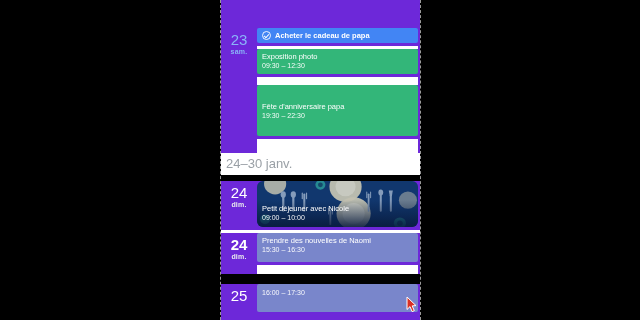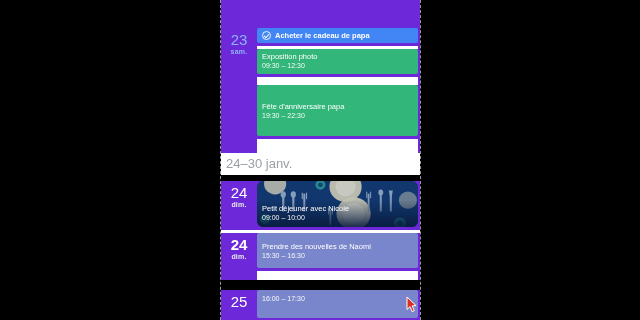--- a/index.html
+++ b/index.html
@@ -186,21 +186,21 @@
       </div>
 
       <div style="height:3px;background:#fff"></div>
 
       <div class="day">
         <div class="gutter today">
           <div class="dnum">24</div>
           <div class="dow">dim.</div>
         </div>
         <div class="events">
-          <div class="ev" style="background:#7986CB;min-height:22px;padding-top:9px">
+          <div class="ev" style="background:#7986CB;min-height:22px;padding-top:3px">
             <div class="t">Prendre des nouvelles de Naomi</div>
             <div class="s">15:30 – 16:30</div>
           </div>
           <div style="background:#fff;height:9px"></div>
         </div>
       </div>
 
       <div style="height:10px;background:#000"></div>
 
       <div class="day">

